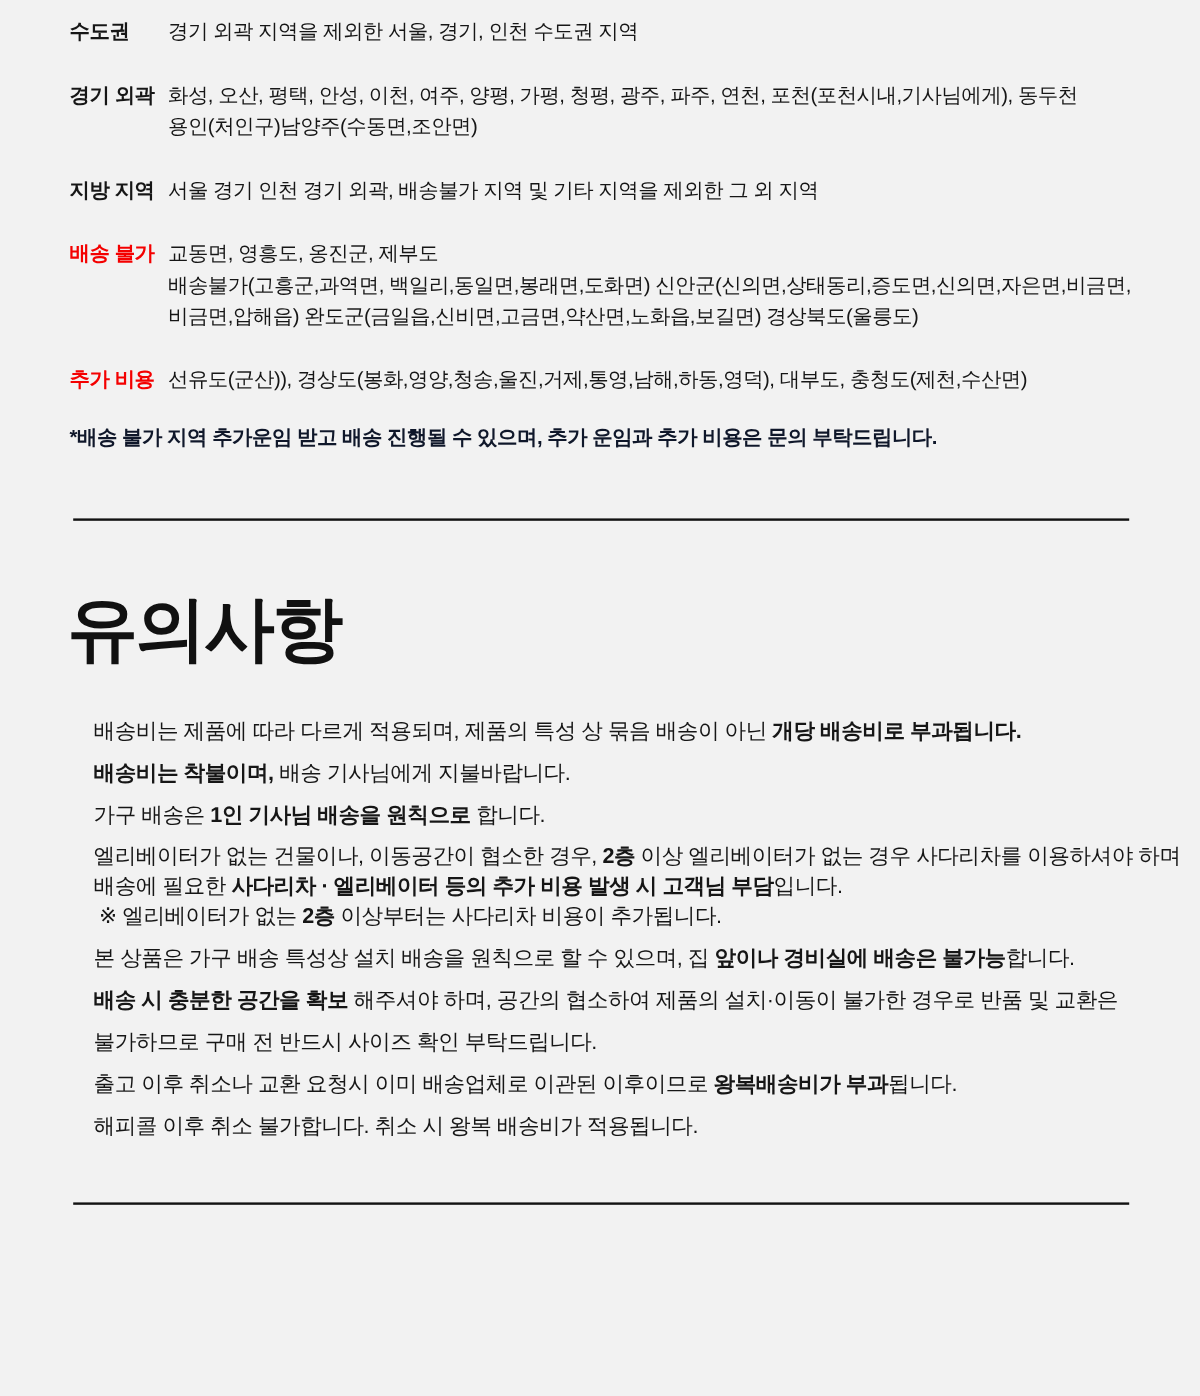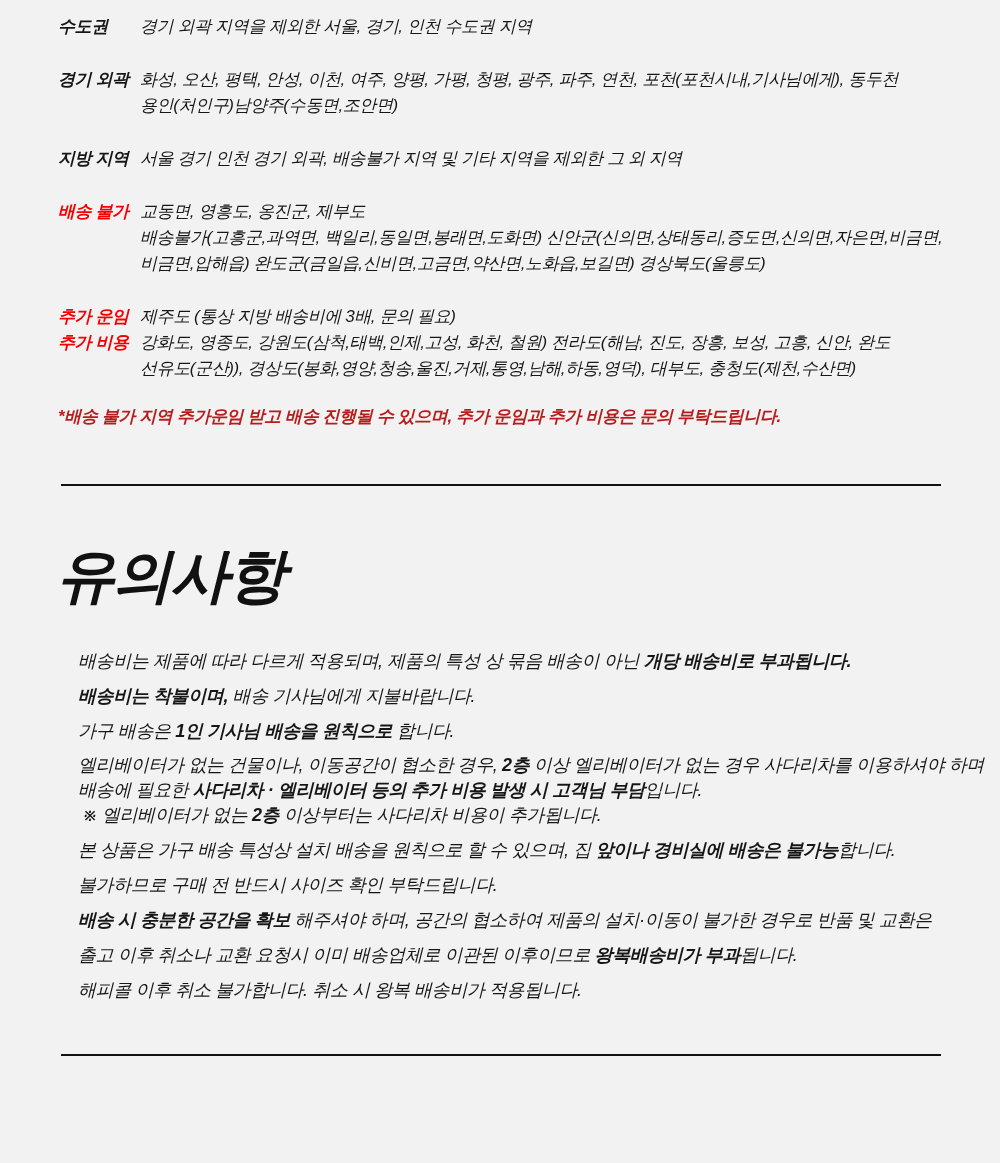--- a/index.html
+++ b/index.html
@@ -6,21 +6,20 @@
   body{background:#f2f2f2;}
   .page{
     position:relative;
     width:1000px;height:1163px;
     margin:0 auto;
     overflow:hidden;
     background:#f2f2f2;
     color:#161616;
     font-family:"Liberation Sans","DejaVu Sans",sans-serif;
     letter-spacing:-0.4px;
-    font-style:italic;
   }
   
   .regions{padding:14px 40px 0 58px;}
   .region-row{display:flex;margin-bottom:27px;}
   .region-row.no-gap{margin-bottom:0;}
   .region-row.last{margin-bottom:18px;}
   .region-label{
     flex:0 0 82px;width:82px;
     font-weight:700;font-size:17px;line-height:26px;
     white-space:pre;
@@ -73,34 +72,27 @@
         </div>
       </div>
       <div class="region-row">
         <div class="region-label" style="color: rgb(244, 0, 0);">배송 불가</div>
         <div class="region-desc">
           <div class="region-line">교동면, 영흥도, 옹진군, 제부도</div>
           <div class="region-line">배송불가(고흥군,과역면, 백일리,동일면,봉래면,도화면) 신안군(신의면,상태동리,증도면,신의면,자은면,비금면,</div>
           <div class="region-line">비금면,압해읍) 완도군(금일읍,신비면,고금면,약산면,노화읍,보길면) 경상북도(울릉도)</div>
         </div>
       </div>
-      <div class="region-row no-gap">
-        <div class="region-label" style="color: rgb(244, 0, 0);">추가 운임</div>
-        <div class="region-desc">
-          <div class="region-line">제주도 (통상 지방 배송비에 3배, 문의 필요)</div>
-        </div>
-      </div>
       <div class="region-row last">
         <div class="region-label" style="color: rgb(244, 0, 0);">추가 비용</div>
         <div class="region-desc">
-          <div class="region-line">강화도, 영종도, 강원도(삼척,태백,인제,고성, 화천, 철원) 전라도(해남, 진도, 장흥, 보성, 고흥, 신안, 완도</div>
           <div class="region-line">선유도(군산)), 경상도(봉화,영양,청송,울진,거제,통영,남해,하동,영덕), 대부도, 충청도(제천,수산면)</div>
         </div>
       </div>
-      <div class="warning" style="color: #b91c1c;">*배송 불가 지역 추가운임 받고 배송 진행될 수 있으며, 추가 운임과 추가 비용은 문의 부탁드립니다.</div>
+      <div class="warning" style="color: #0f172a;">*배송 불가 지역 추가운임 받고 배송 진행될 수 있으며, 추가 운임과 추가 비용은 문의 부탁드립니다.</div>
     </div>
 
   <div class="divider divider-top"></div>
 
   <h1 class="section-title">유의사항</h1>
 
   <div class="notes">
       <div class="note">
         <div class="note-line"><span>배송비는 제품에 따라 다르게 적용되며, 제품의 특성 상 묶음 배송이 아닌 </span><span class="b">개당 배송비로 부과됩니다.</span></div>
       </div>
@@ -112,24 +104,24 @@
       </div>
       <div class="note tight">
         <div class="note-line"><span>엘리베이터가 없는 건물이나, 이동공간이 협소한 경우, </span><span class="b">2층</span><span> 이상 엘리베이터가 없는 경우 사다리차를 이용하셔야 하며</span></div>
         <div class="note-line"><span>배송에 필요한 </span><span class="b">사다리차 · 엘리베이터 등의 추가 비용 발생 시 고객님 부담</span><span>입니다.</span></div>
         <div class="note-line"><span> ※ 엘리베이터가 없는 </span><span class="b">2층</span><span> 이상부터는 사다리차 비용이 추가됩니다.</span></div>
       </div>
       <div class="note">
         <div class="note-line"><span>본 상품은 가구 배송 특성상 설치 배송을 원칙으로 할 수 있으며, 집 </span><span class="b">앞이나 경비실에 배송은 불가능</span><span>합니다.</span></div>
       </div>
       <div class="note">
-        <div class="note-line"><span>불가하므로 구매 전 반드시 사이즈 확인 부탁드립니다.</span></div>
+        <div class="note-line"><span class="b">배송 시 충분한 공간을 확보</span><span> 해주셔야 하며, 공간의 협소하여 제품의 설치·이동이 불가한 경우로 반품 및 교환은</span></div>
       </div>
       <div class="note">
-        <div class="note-line"><span class="b">배송 시 충분한 공간을 확보</span><span> 해주셔야 하며, 공간의 협소하여 제품의 설치·이동이 불가한 경우로 반품 및 교환은</span></div>
+        <div class="note-line"><span>불가하므로 구매 전 반드시 사이즈 확인 부탁드립니다.</span></div>
       </div>
       <div class="note">
         <div class="note-line"><span>출고 이후 취소나 교환 요청시 이미 배송업체로 이관된 이후이므로 </span><span class="b">왕복배송비가 부과</span><span>됩니다.</span></div>
       </div>
       <div class="note">
         <div class="note-line"><span>해피콜 이후 취소 불가합니다. 취소 시 왕복 배송비가 적용됩니다.</span></div>
       </div>
     </div>
 
   <div class="divider divider-bottom"></div>

